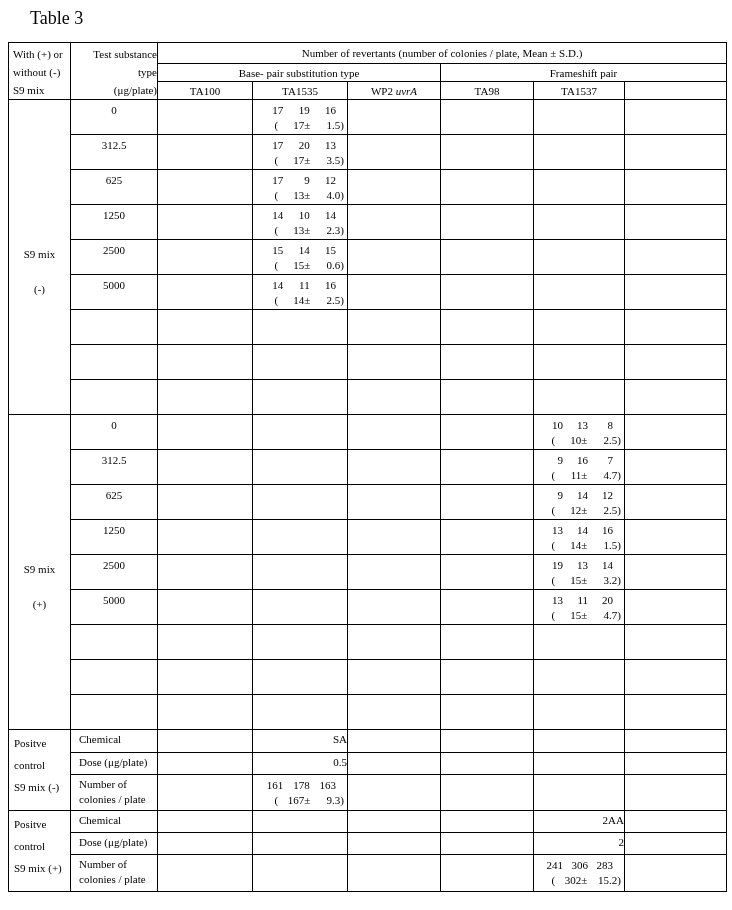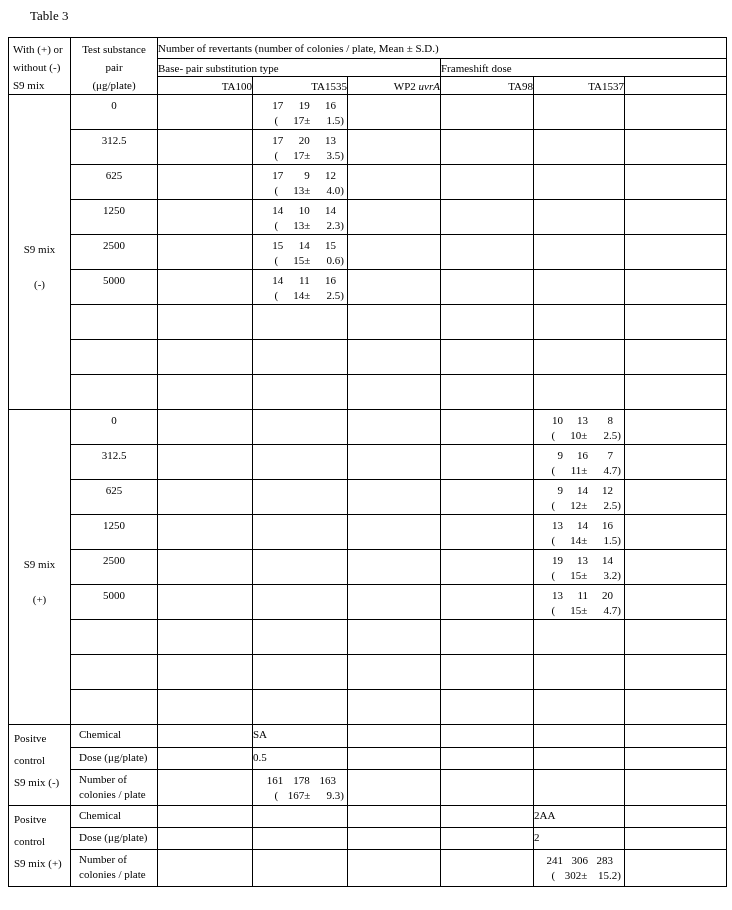--- a/index.html
+++ b/index.html
@@ -1,43 +1,43 @@
 <!DOCTYPE html>
 <html><head>
 <meta charset="utf-8">
 <style>
   html,body{margin:0;padding:0;}
   body{width:732px;height:910px;background:#ffffff;color:#000;
        font-family:"Liberation Serif","DejaVu Serif",serif;font-size:11px;}
-  .title{display:flex;margin:8px 0 0 30px;font-size:13px;}
+  .title{display:flex;margin:8px 0 0 30px;font-size:18px;}
   .title .t1{width:74px;}
   table{border-collapse:collapse;table-layout:fixed;width:718px;margin:13px 0 0 8px;}
   td{border:1px solid #000;padding:0;vertical-align:top;overflow:hidden;}
   tr.h1{height:21px;} tr.h2{height:18px;} tr.h3{height:18px;}
   tr.br{height:35px;}
   tr.pc1a{height:21px;} tr.pc1b{height:21px;} tr.pc1c{height:31px;}
   tr.pc2a{height:20px;} tr.pc2b{height:20px;} tr.pc2c{height:32px;}
   .hdrleft{padding:2px 0 0 4px;line-height:18px;}
-  .hdrc{text-align:center;line-height:18px;padding-top:2px;}
-  .spanc{vertical-align:middle;}
-  .strain{text-align:right;vertical-align:middle;}
+  .hdrc{text-align:right;line-height:18px;padding-top:2px;}
+  .spanc{text-align:center;vertical-align:middle;}
+  .strain{text-align:center;vertical-align:middle;}
   .ital{font-style:italic;margin-top:8px;}
   .s9col{position:relative;}
   .s9l{position:absolute;top:148px;left:0;right:0;text-align:center;}
   .s9s{position:absolute;top:183px;left:0;right:0;text-align:center;}
   .dose{text-align:center;padding-top:4px;}
   .vals .vline{display:flex;padding:3px 11px 0 4px;line-height:14px;}
   .vals .vline span{flex:1;text-align:right;}
   .vals .mline{display:flex;justify-content:flex-end;padding:1px 3px 0 0;line-height:14px;}
   .vals .mv{width:26px;text-align:right;}
   .vals .sv{width:30px;text-align:right;}
   .plbl{padding:3px 0 0 8px;}
   .pclabel{padding:2px 0 12px 5px;line-height:22px;}
   .numlbl{padding:2px 0 0 8px;line-height:15px;}
-  .cval{text-align:left;padding-top:3px;}
+  .cval{text-align:right;padding-top:3px;}
   .footnotes{margin:8px 0 0 68px;line-height:17px;white-space:pre;}
 </style>
 </head>
 <body>
 
 <div class="title">
   <span class="t1">Table 3</span>
 </div>
 
 <table>
@@ -54,28 +54,28 @@
   <tbody>
 
   <tr class="h1">
     <td class="hdrleft" rowspan="3">
       <div>With (+) or</div>
       <div>without (-)</div>
       <div>S9 mix</div>
     </td>
     <td class="hdrc" rowspan="3">
       <div>Test substance</div>
-      <div>pair</div>
+      <div>type</div>
       <div>(μg/plate)</div>
     </td>
     <td class="spanc" colspan="6">Number of revertants (number of colonies / plate, Mean ± S.D.)</td>
   </tr>
   <tr class="h2">
     <td class="spanc" colspan="3">Base- pair substitution type</td>
-    <td class="spanc" colspan="3">Frameshift dose</td>
+    <td class="spanc" colspan="3">Frameshift pair</td>
   </tr>
   <tr class="h3">
     <td class="strain"><span>TA100</span></td>
     <td class="strain"><span>TA1535</span></td>
     <td class="strain"><span>WP2 </span><span class="ital">uvrA</span></td>
     <td class="strain"><span>TA98</span></td>
     <td class="strain"><span>TA1537</span></td>
     <td class="strain"><span></span></td>
   </tr>
 

